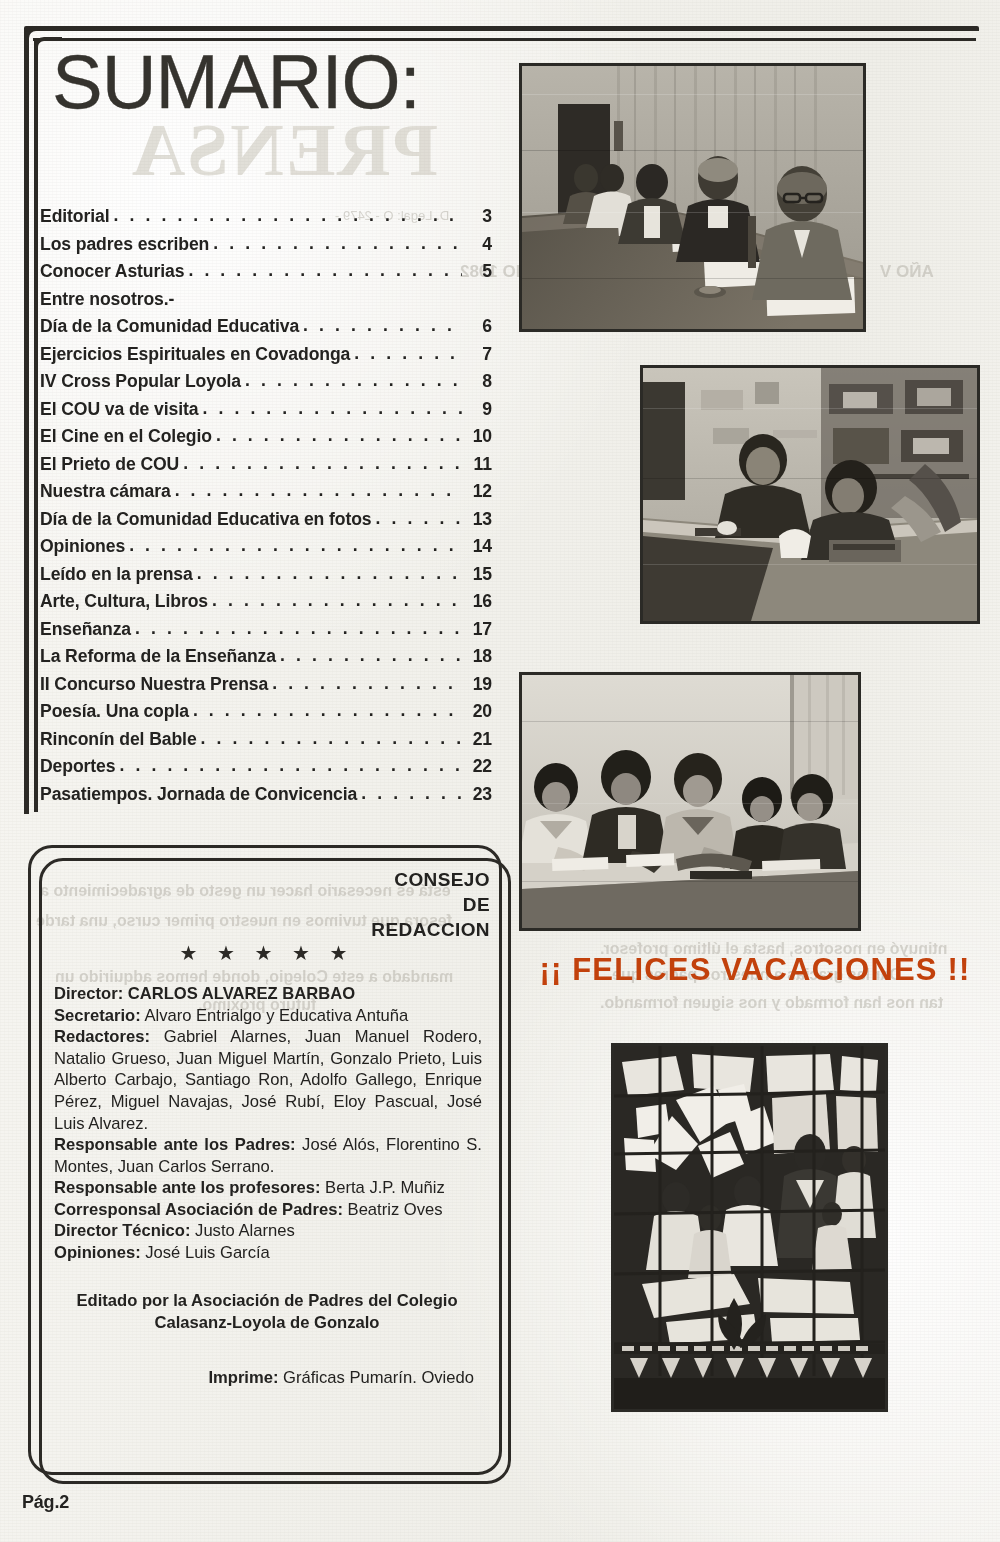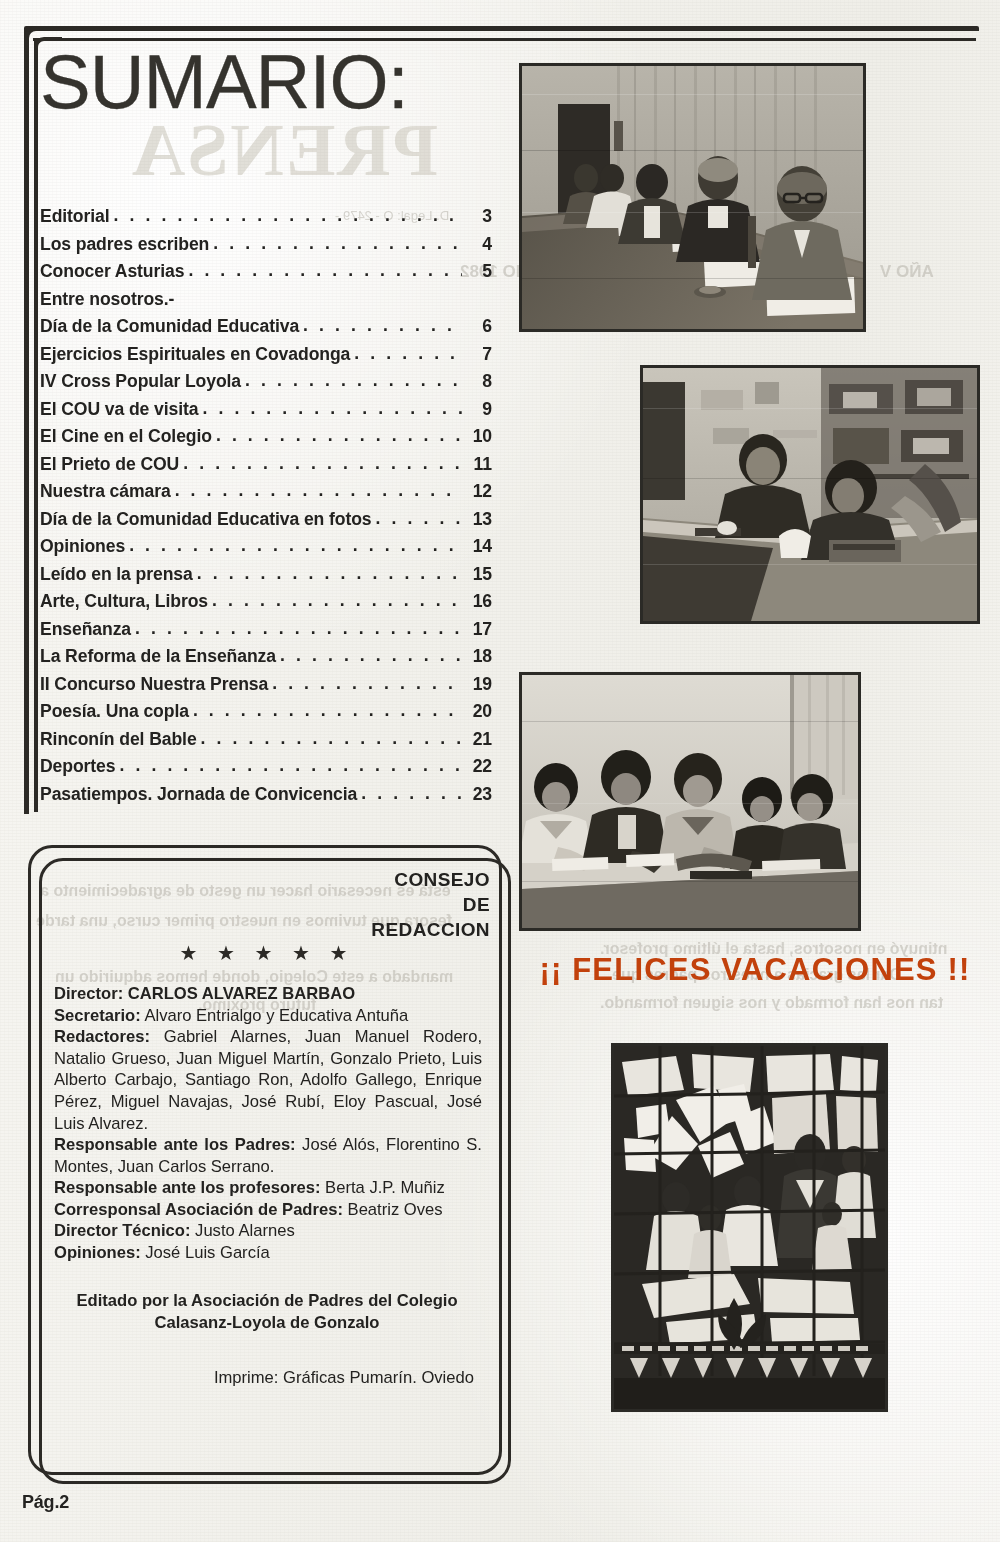--- a/index.html
+++ b/index.html
@@ -97,21 +97,21 @@
     left: 34px; top: 37px;
     width: 24px; height: 24px;
     border-top: 4px solid #2c2a26;
     border-left: 4px solid #2c2a26;
     border-top-left-radius: 10px;
   }
 
   
   #sumario-title {
     position: absolute;
-    left: 40px;
+    left: 52px;
     top: 44px;
     font-family: "Liberation Sans", sans-serif;
     font-size: 76px;
     font-weight: 300;
     letter-spacing: -1px;
     color: #35332e;
     line-height: 1;
     -webkit-text-stroke: 0.3px #35332e;
   }
 
@@ -216,21 +216,21 @@
     font-size: 16.6px;
     line-height: 1.33;
     padding: 0 18px;
   }
   #imprime {
     margin-top: 34px;
     text-align: right;
     font-size: 16.6px;
     padding-right: 16px;
   }
-  #imprime b { font-weight: normal; }
+  #imprime b { font-weight: bold; }
   #imprime span { font-weight: normal; }
 
   
   #page-number {
     position: absolute;
     left: 22px;
     top: 1492px;
     font-size: 18px;
     font-weight: bold;
     color: #232220;

